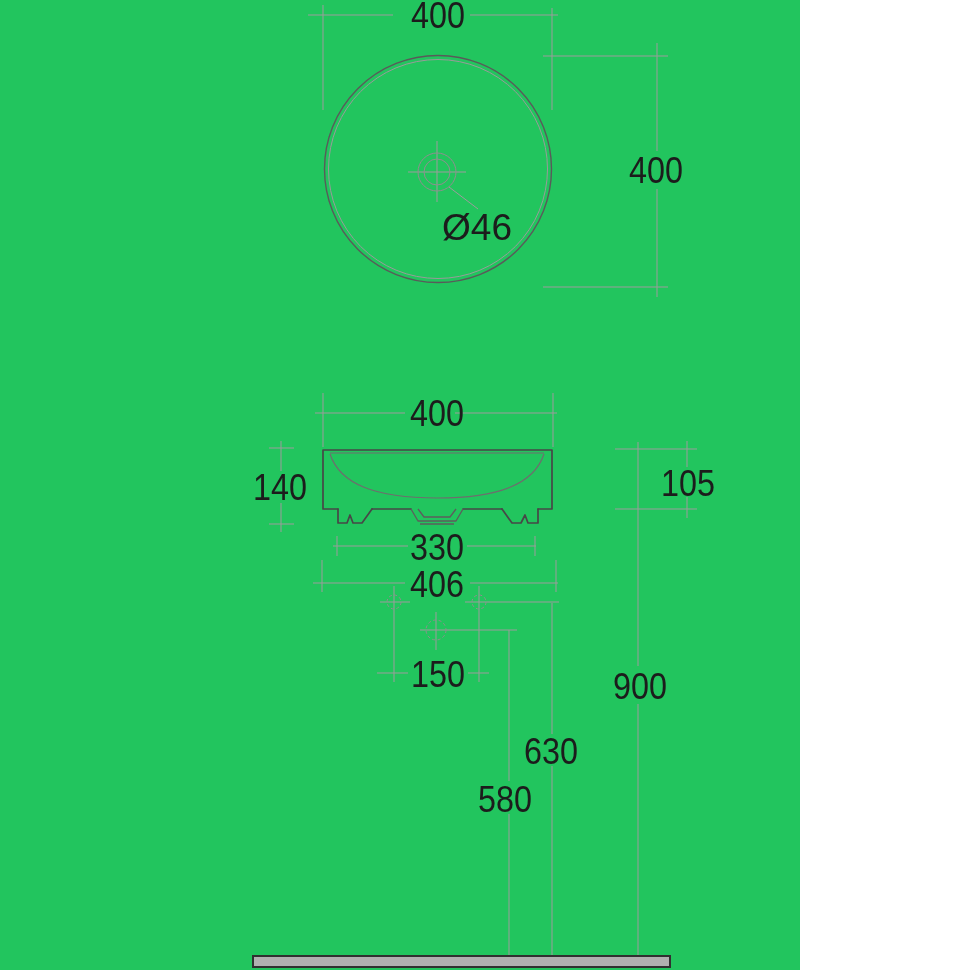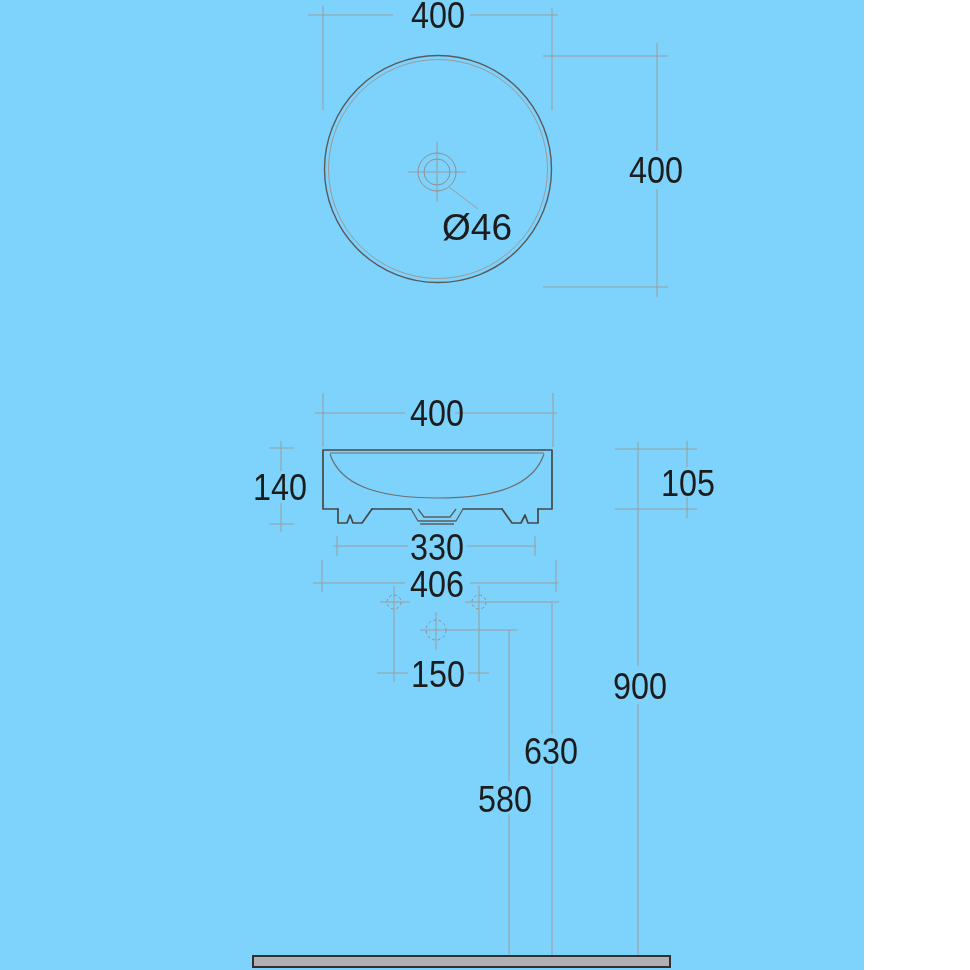--- a/index.html
+++ b/index.html
@@ -1,16 +1,16 @@
 <!DOCTYPE html>
 <html><head>
 <meta charset="utf-8">
 <style>
   html,body{margin:0;padding:0;background:#ffffff;}
-  .canvas{position:relative;width:864px;height:970px;background:#7dd3fc;overflow:hidden;}
+  .canvas{position:relative;width:800px;height:970px;background:#22c55e;overflow:hidden;}
   svg{display:block;}
   svg text{
     font-family:"Liberation Sans","DejaVu Sans",sans-serif;
     font-size:36px;
     fill:#1c1c1c;
     text-anchor:middle;
   }
   .dim{stroke:#9c9c9c;stroke-width:1;fill:none;}
   .dim-dark{stroke:#8f8f8f;stroke-width:1;fill:none;}
   .dashed{stroke:#8f8f8f;stroke-width:1;fill:none;stroke-dasharray:3 2.5;}

